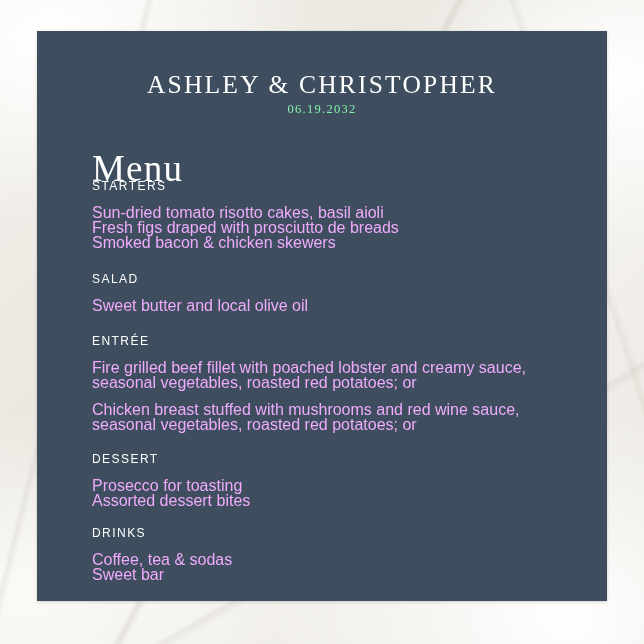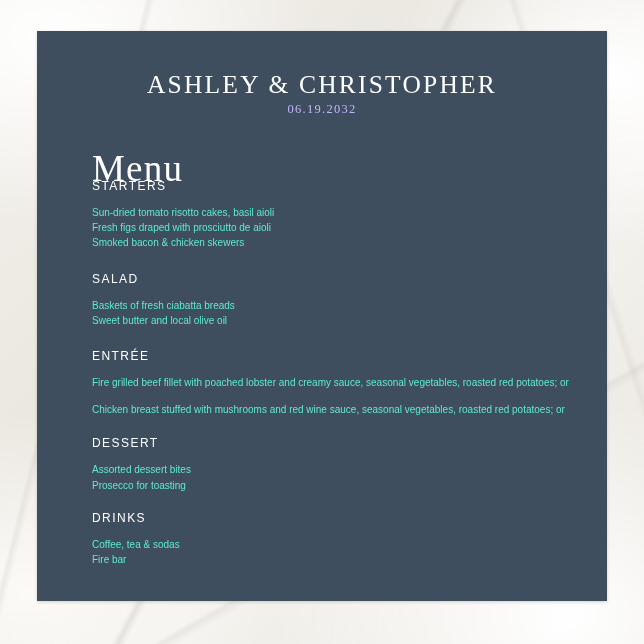--- a/index.html
+++ b/index.html
@@ -63,21 +63,21 @@
   }
   .wedding-date {
     position: absolute;
     left: 0;
     right: 0;
     top: 71px;
     text-align: center;
     font-family: "Liberation Serif", serif;
     font-size: 12.5px;
     letter-spacing: 1.3px;
-    color: #c4b5fd;
+    color: #86efac;
   }
 
   .menu-title {
     position: absolute;
     left: 55px;
     top: 96px;
     font-family: "Liberation Serif", serif;
     font-size: 37px;
     letter-spacing: 1.2px;
     color: #ffffff;
@@ -96,23 +96,23 @@
     margin-bottom: 12px;
   }
   .section-heading {
     font-size: 12px;
     letter-spacing: 1.45px;
     color: #ffffff;
     margin-bottom: 12px;
     text-transform: uppercase;
   }
   .item {
-    font-size: 10px;
+    font-size: 16px;
     line-height: 15.2px;
-    color: #5eead4;
+    color: #f0abfc;
     margin-bottom: 0;
   }
   .item.para {
     margin-bottom: 12px;
   }
   .item:last-child {
     margin-bottom: 0;
   }
   .section-gap-lg { margin-bottom: 21px; }
   .section-gap-md { margin-bottom: 19px; }
@@ -129,43 +129,42 @@
 
     <div class="wedding-date">06.19.2032</div>
 
     <div class="menu-title">Menu</div>
 
     <div class="sections">
 
       <div class="section section-gap-lg">
         <div class="section-heading">STARTERS</div>
         <div class="item">Sun-dried tomato risotto cakes, basil aioli</div>
-        <div class="item">Fresh figs draped with prosciutto de aioli</div>
+        <div class="item">Fresh figs draped with prosciutto de breads</div>
         <div class="item">Smoked bacon &amp; chicken skewers</div>
       </div>
 
       <div class="section section-gap-lg">
         <div class="section-heading">SALAD</div>
-        <div class="item">Baskets of fresh ciabatta breads</div>
         <div class="item">Sweet butter and local olive oil</div>
       </div>
 
       <div class="section section-gap-md">
         <div class="section-heading">ENTRÉE</div>
         <div class="item para">Fire grilled beef fillet with poached lobster and creamy sauce, seasonal vegetables, roasted red potatoes; or</div>
         <div class="item para">Chicken breast stuffed with mushrooms and red wine sauce, seasonal vegetables, roasted red potatoes; or</div>
       </div>
 
       <div class="section section-gap-sm">
         <div class="section-heading">DESSERT</div>
+        <div class="item">Prosecco for toasting</div>
         <div class="item">Assorted dessert bites</div>
-        <div class="item">Prosecco for toasting</div>
       </div>
 
       <div class="section">
         <div class="section-heading">DRINKS</div>
         <div class="item">Coffee, tea &amp; sodas</div>
-        <div class="item">Fire bar</div>
+        <div class="item">Sweet bar</div>
       </div>
 
     </div>
   </div>
 </div>
 
 </body></html>

